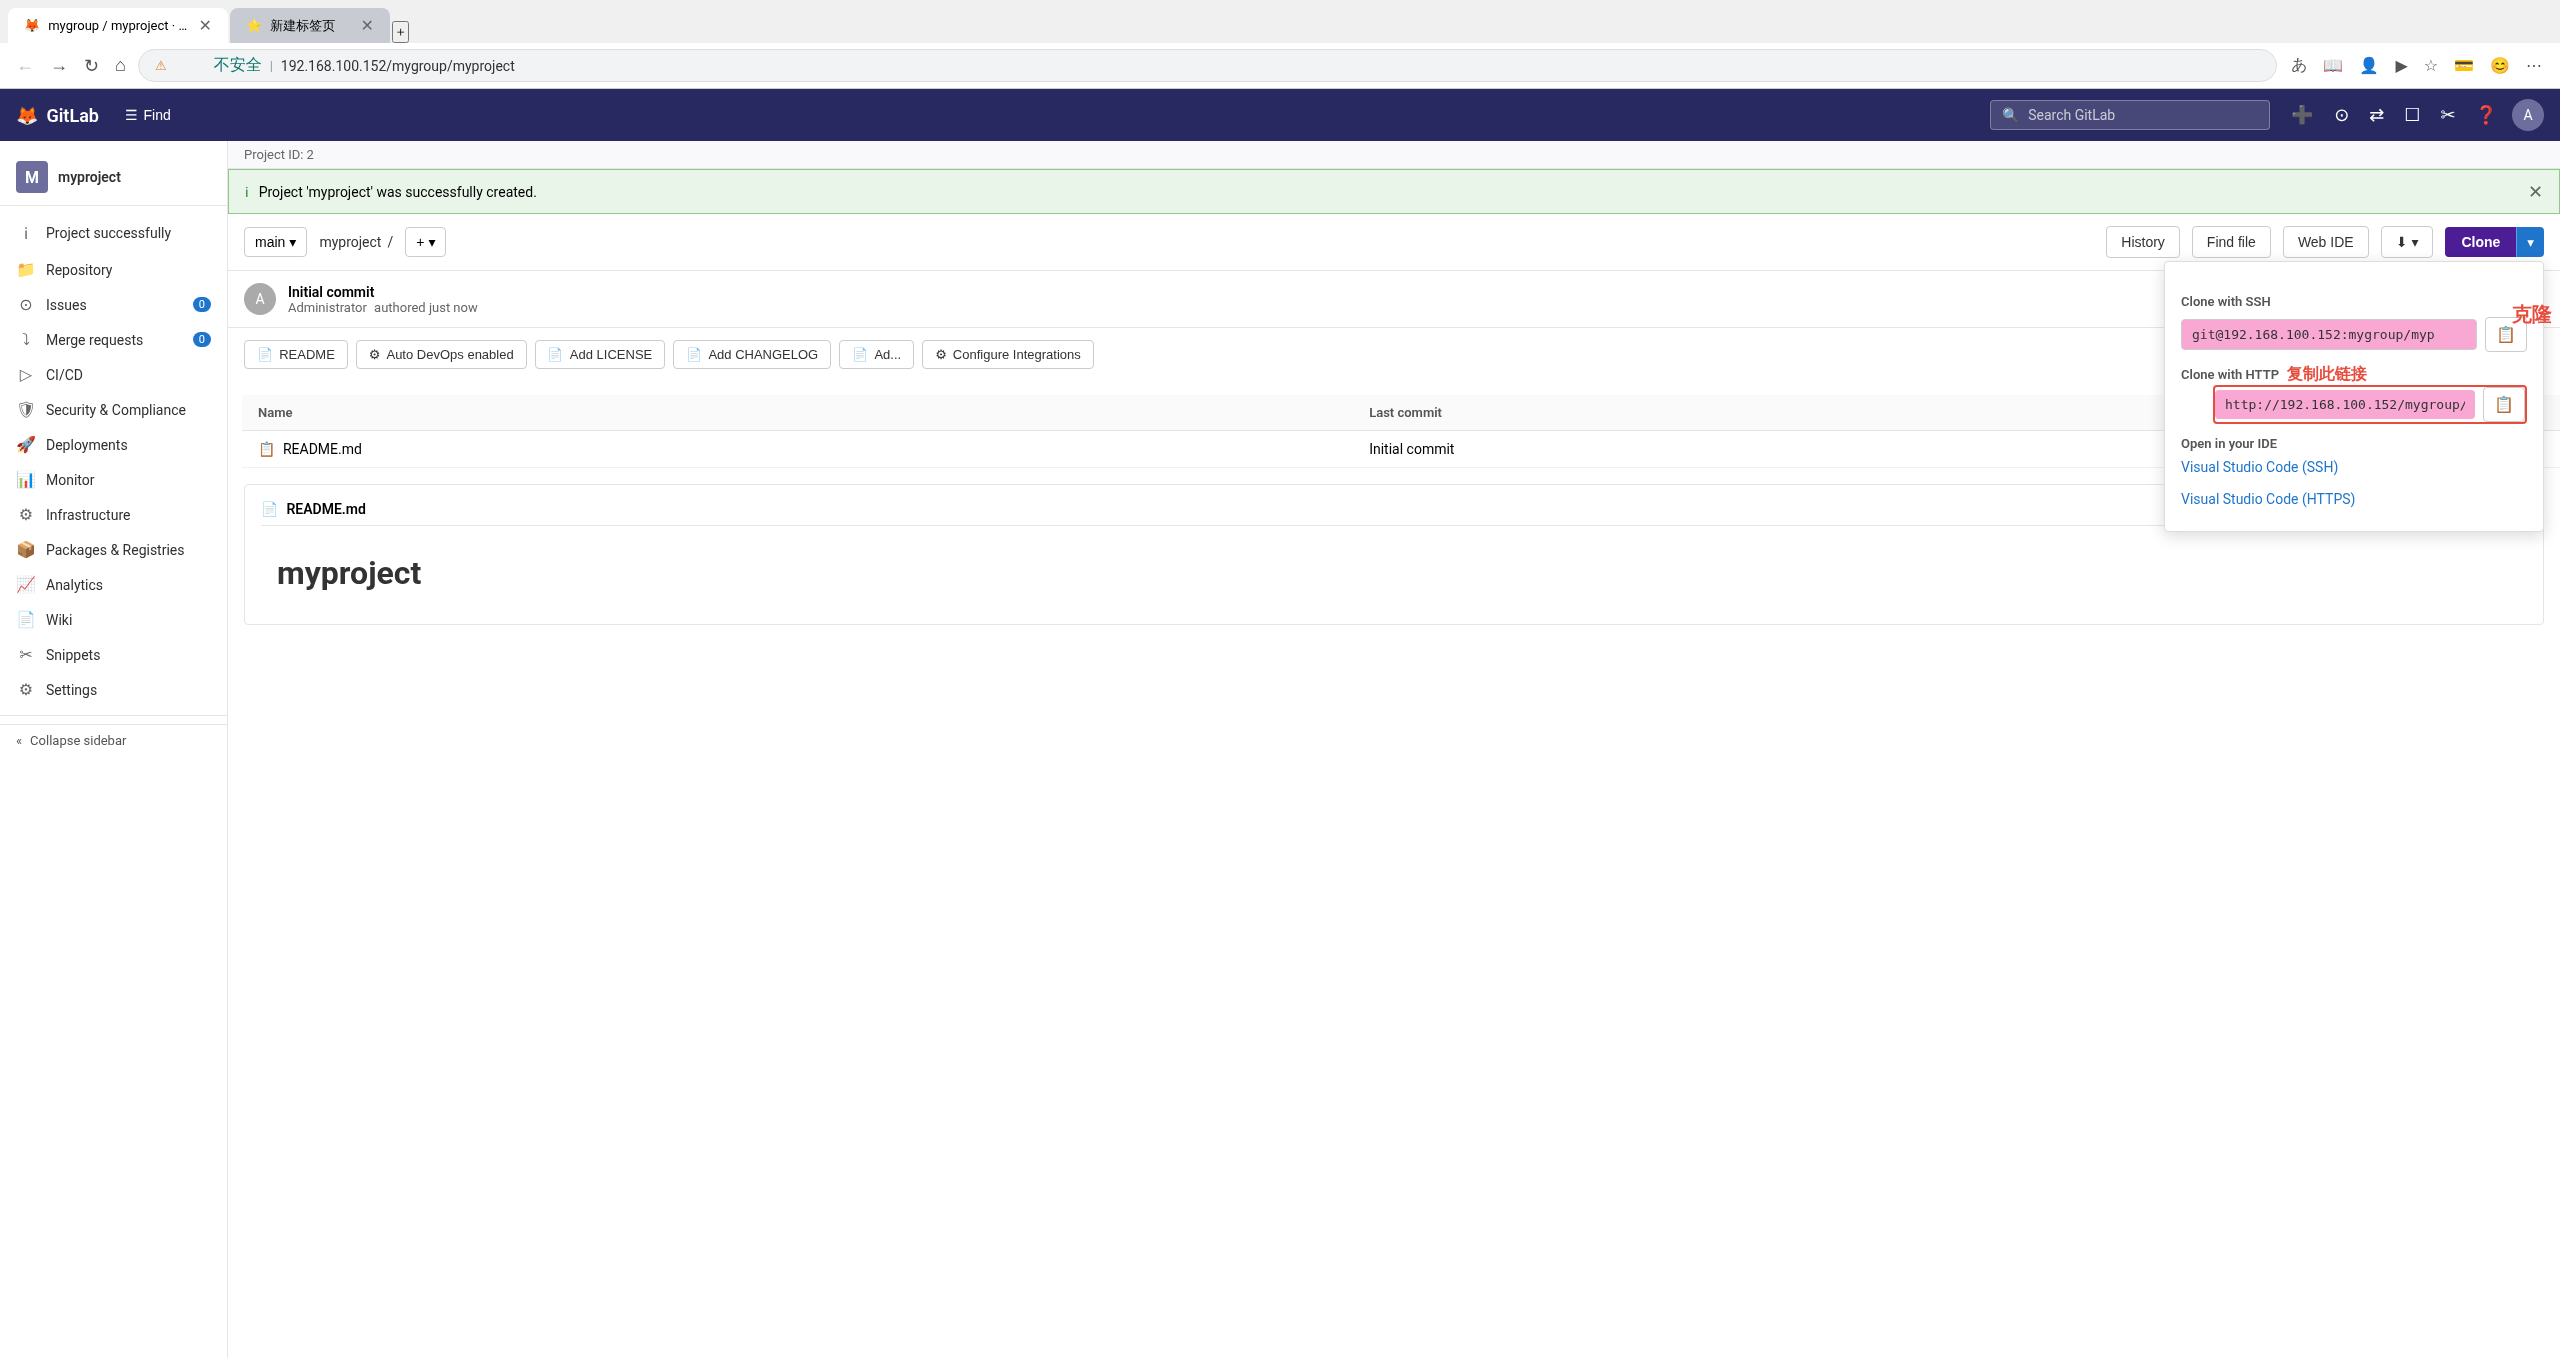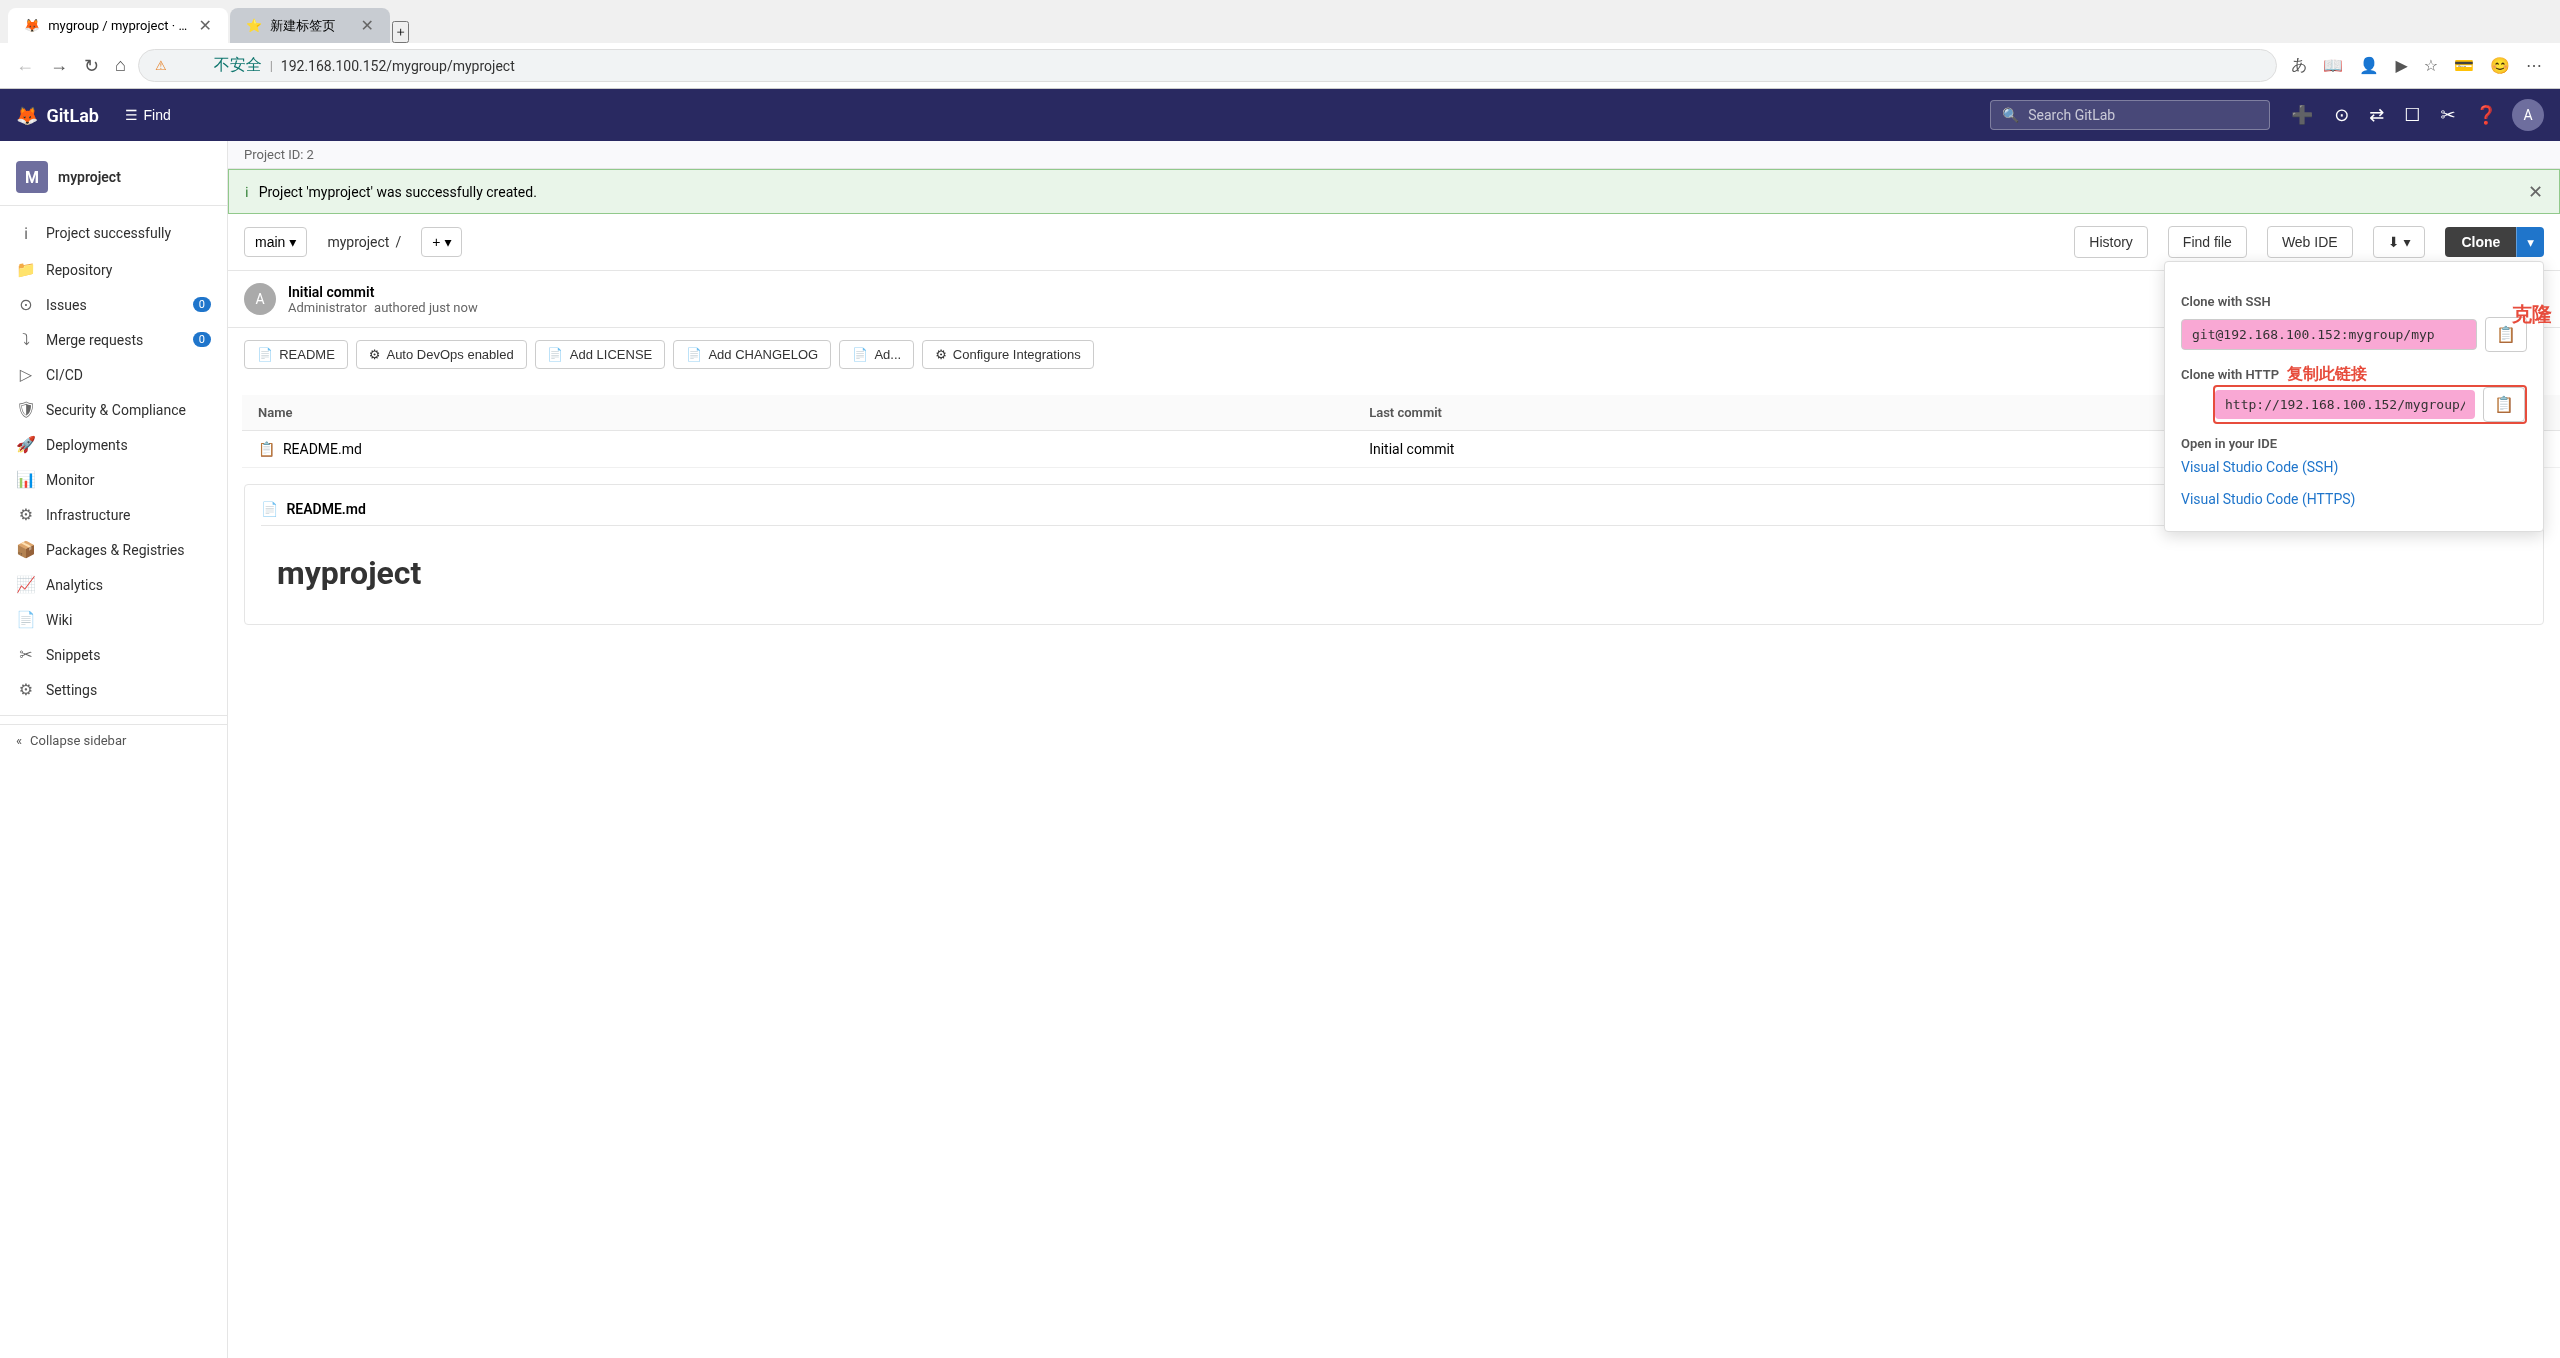--- a/index.html
+++ b/index.html
@@ -44,28 +44,28 @@
     .sidebar-collapse { display: flex; align-items: center; gap: 8px; padding: 8px 16px; cursor: pointer; color: #555; font-size: 13px; margin-top: auto; border-top: 1px solid #e5e5e5; }
 
     
     .content-area { flex: 1; overflow-y: auto; background: #fff; }
 
     
     .success-banner { background: #e9f5e9; border: 1px solid #91c98b; padding: 12px 16px; display: flex; align-items: center; gap: 10px; margin: 0; position: relative; }
     .success-banner .close-btn { position: absolute; right: 16px; top: 50%; transform: translateY(-50%); background: none; border: none; cursor: pointer; font-size: 18px; color: #666; }
 
     
-    .repo-toolbar { display: flex; align-items: center; gap: 20px; padding: 12px 16px; border-bottom: 1px solid #e5e5e5; flex-wrap: wrap; }
+    .repo-toolbar { display: flex; align-items: center; gap: 12px; padding: 12px 16px; border-bottom: 1px solid #e5e5e5; flex-wrap: wrap; }
     .branch-select { display: flex; align-items: center; gap: 4px; border: 1px solid #ccc; border-radius: 4px; padding: 6px 10px; cursor: pointer; font-size: 14px; background: #fff; }
     .path-breadcrumb { display: flex; align-items: center; gap: 6px; font-size: 14px; color: #333; }
     .add-btn { display: flex; align-items: center; gap: 4px; border: 1px solid #ccc; border-radius: 4px; padding: 6px 10px; cursor: pointer; background: #fff; font-size: 14px; }
     .toolbar-spacer { flex: 1; }
     .toolbar-btn { border: 1px solid #ccc; border-radius: 4px; padding: 7px 14px; cursor: pointer; background: #fff; font-size: 14px; color: #333; }
     .clone-btn-group { display: flex; align-items: stretch; }
-    .clone-btn-main { background: #404040; color: #fff; border: none; border-radius: 4px 0 0 4px; padding: 7px 16px; cursor: pointer; font-size: 14px; font-weight: 600; }
+    .clone-btn-main { background: #4c1d95; color: #fff; border: none; border-radius: 4px 0 0 4px; padding: 7px 16px; cursor: pointer; font-size: 14px; font-weight: 600; }
     .clone-btn-arrow { background: #1f75cb; color: #fff; border: none; border-left: 1px solid rgba(255,255,255,0.3); border-radius: 0 4px 4px 0; padding: 7px 10px; cursor: pointer; }
 
     
     .commit-info { display: flex; align-items: center; gap: 12px; padding: 12px 16px; border-bottom: 1px solid #e5e5e5; }
     .commit-avatar { width: 32px; height: 32px; border-radius: 50%; background: #aaa; display: flex; align-items: center; justify-content: center; color: #fff; }
     .commit-details { flex: 1; }
     .commit-message { font-weight: 600; font-size: 14px; }
     .commit-meta { font-size: 13px; color: #666; }
 
     

